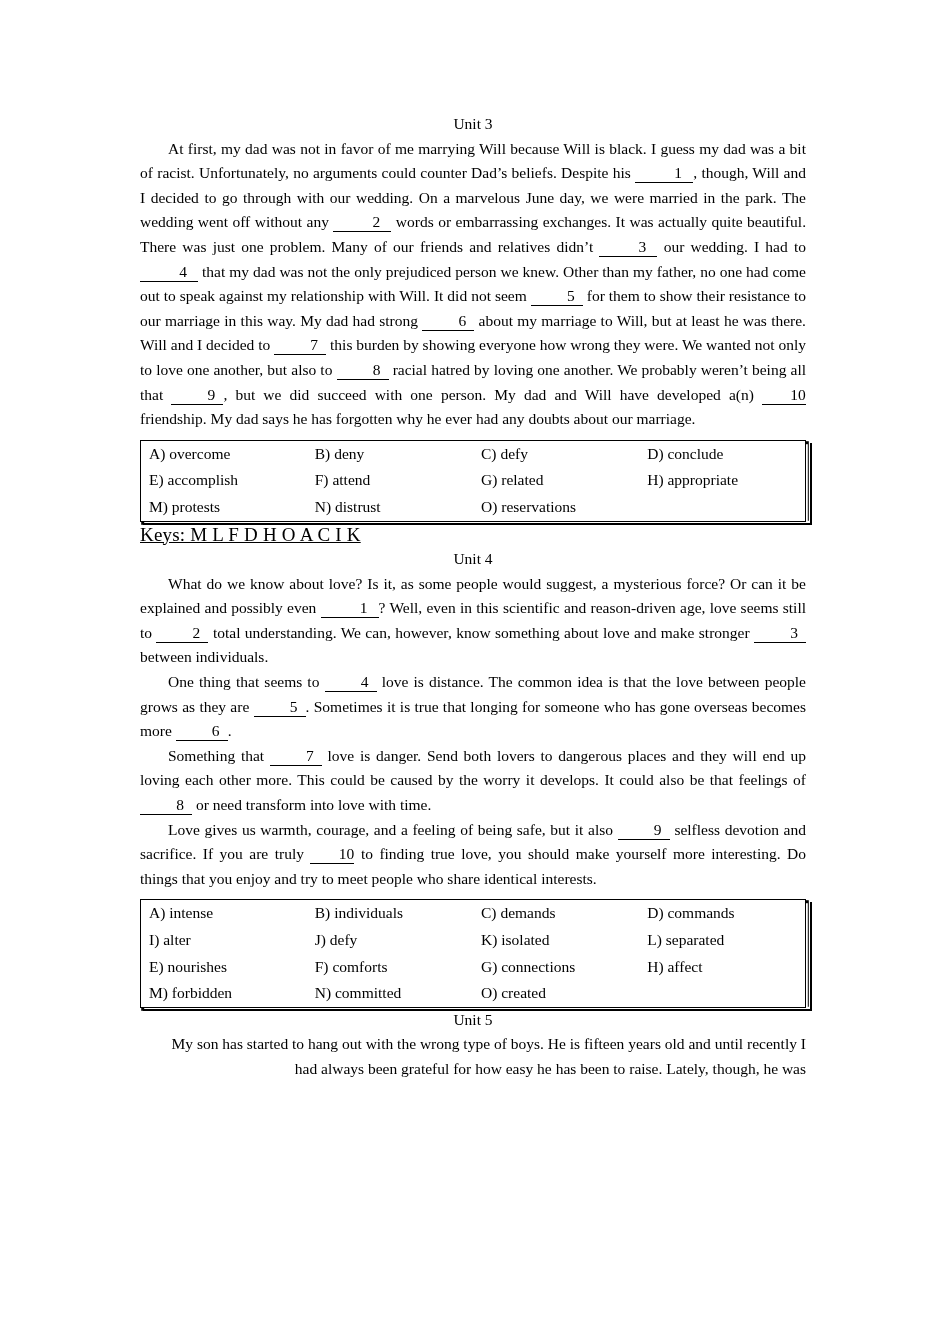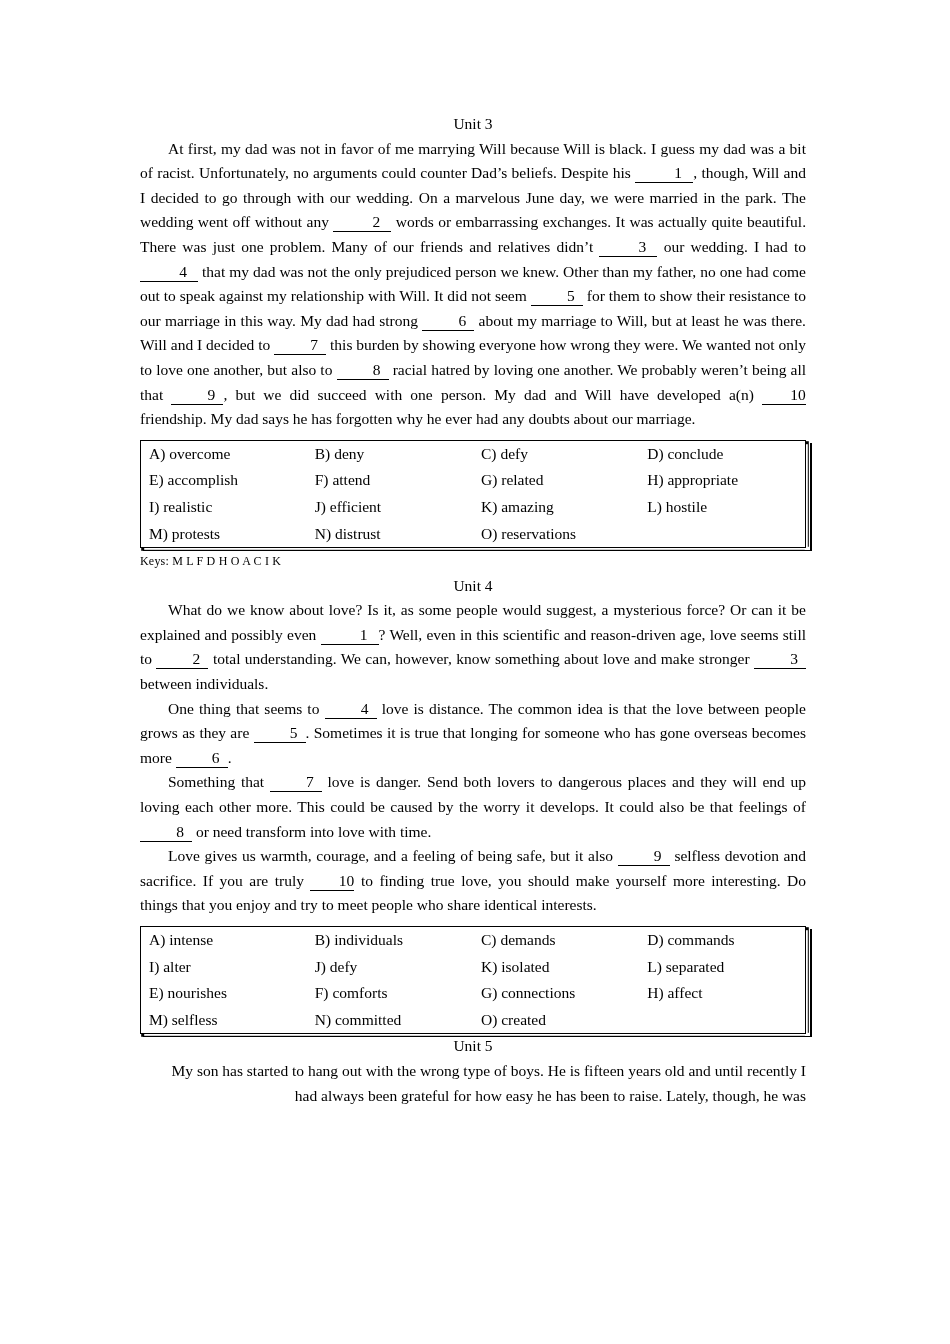--- a/index.html
+++ b/index.html
@@ -91,24 +91,25 @@
   .wb-wrap::before {
     content: "";
     position: absolute;
     left: 3px;
     right: -2px;
     bottom: -3px;
     height: 1.6px;
     background: #000;
   }
   .keys {
-    font-size: 12px;
+    font-size: 19px;
     line-height: 24.6px;
     margin: 1px 0 0 0;
     letter-spacing: 0.2px;
+    text-decoration: underline;
   }
 </style>
 </head>
 <body>
 
 <div class="page">
   <div class="content" id="content-root">
       <div class="unit-title">Unit 3</div>
       <p class="para"><span>At first, my dad was not in favor of me marrying Will because Will is black. I guess my dad was a bit of racist. Unfortunately, no arguments could counter Dad’s beliefs. Despite his </span><span class="blank b-wide">1</span><span>, though, Will and I decided to go through with our wedding.  On a marvelous June day, we were married in the park. The wedding went off without any </span><span class="blank b-wide">2</span><span> words or embarrassing exchanges. It was actually quite beautiful.  There was just one problem.  Many of our friends and relatives didn’t </span><span class="blank b-wide">3</span><span> our wedding. I had to </span><span class="blank b-wide">4</span><span> that my dad was not the only prejudiced person we knew. Other than my father, no one had come out to speak against my relationship with Will. It did not seem </span><span class="blank b-mid">5</span><span> for them to show their resistance to our marriage in this way. My dad had strong </span><span class="blank b-mid">6</span><span> about my marriage to Will, but at least he was there. Will and I decided to </span><span class="blank b-mid">7</span><span> this burden by showing everyone how wrong they were. We wanted not only to love one another, but also to </span><span class="blank b-mid">8</span><span> racial hatred by loving one another. We probably weren’t being all that </span><span class="blank b-mid">9</span><span>, but we did succeed with one person. My dad and Will have developed a(n) </span><span class="blank b-narrow">10</span><span> friendship. My dad says he has forgotten why he ever had any doubts about our marriage.</span></p>
       <div class="wb-wrap">
@@ -118,26 +119,20 @@
               <td>A) overcome</td>
               <td>B) deny</td>
               <td>C) defy</td>
               <td>D) conclude</td>
             </tr>
             <tr>
               <td>E) accomplish</td>
               <td>F) attend</td>
               <td>G) related</td>
               <td>H) appropriate</td>
-            </tr>
-            <tr>
-              <td>I) realistic</td>
-              <td>J) efficient</td>
-              <td>K) amazing</td>
-              <td>L) hostile</td>
             </tr>
             <tr>
               <td>M) protests</td>
               <td>N) distrust</td>
               <td>O) reservations</td>
               <td></td>
             </tr>
           </tbody>
         </table>
       </div>
@@ -162,21 +157,21 @@
               <td>K) isolated</td>
               <td>L) separated</td>
             </tr>
             <tr>
               <td>E) nourishes</td>
               <td>F) comforts</td>
               <td>G) connections</td>
               <td>H) affect</td>
             </tr>
             <tr>
-              <td>M) selfless</td>
+              <td>M) forbidden</td>
               <td>N) committed</td>
               <td>O) created</td>
               <td></td>
             </tr>
           </tbody>
         </table>
       </div>
       <div class="unit-title">Unit 5</div>
       <p class="para"><span>My son has started to hang out with the wrong type of boys.  He is fifteen years old and until recently I had always been grateful for how easy he has been to raise. Lately, though, he was</span></p>
     </div>

